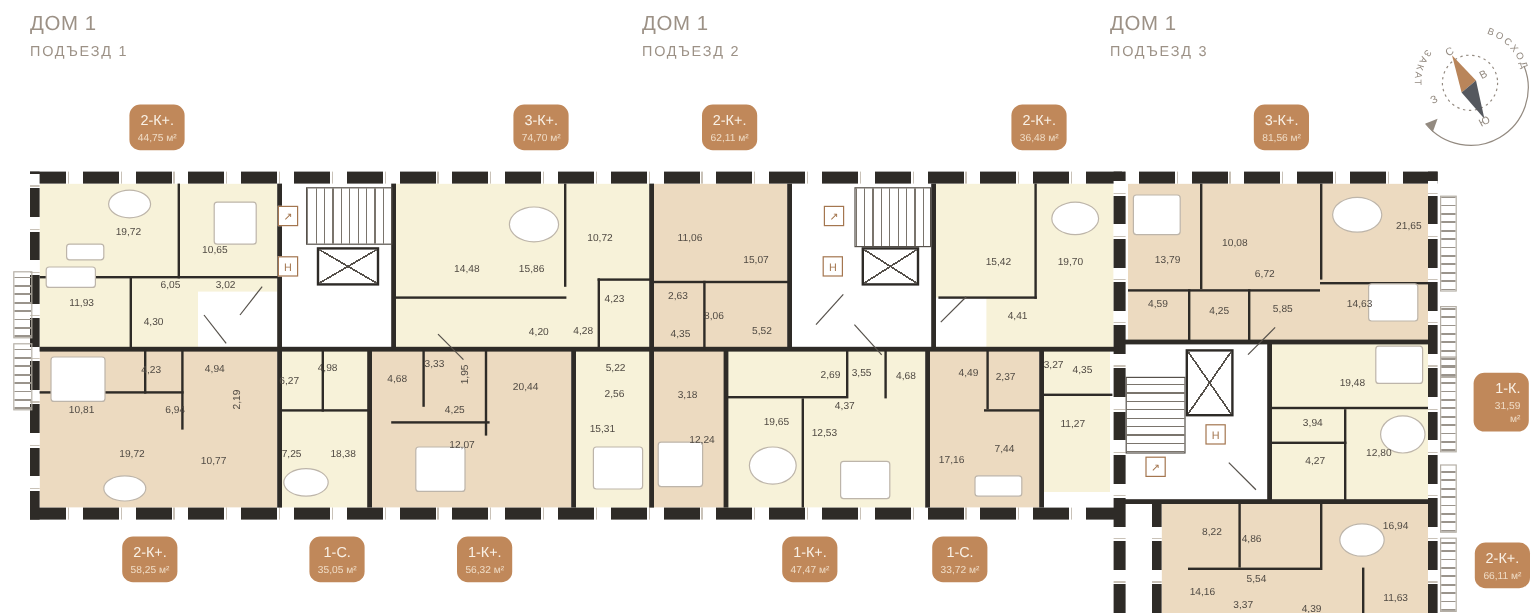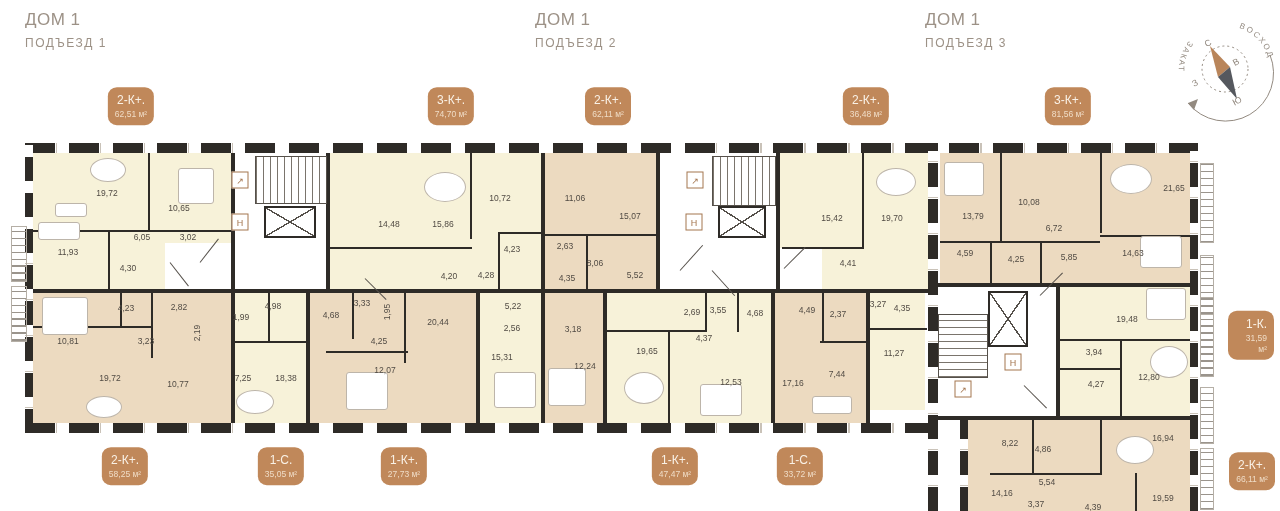--- a/index.html
+++ b/index.html
@@ -207,21 +207,21 @@
   <div class="f rnd" style="left:944px;top:162px;width:38px;height:32px;"></div>
   <div class="f ell" style="left:1110px;top:164px;width:40px;height:28px;"></div>
   <div class="f rnd" style="left:1140px;top:236px;width:40px;height:30px;"></div>
   <div class="f rnd" style="left:1146px;top:288px;width:38px;height:30px;"></div>
   <div class="f ell" style="left:1150px;top:346px;width:36px;height:30px;"></div>
   <div class="f ell" style="left:1116px;top:436px;width:36px;height:26px;"></div>
   <div class="f rnd" style="left:700px;top:384px;width:40px;height:30px;"></div>
   <div class="f rnd" style="left:812px;top:396px;width:38px;height:16px;"></div>
 <div class="badge" style="left: 131px; top: 106px;">
       <span class="bl">2-К+.</span>
-      <span class="ba">62,51 м²</span>
+      <span class="ba">44,75 м²</span>
     </div>
     <div class="badge" style="left: 451px; top: 106px;">
       <span class="bl">3-К+.</span>
       <span class="ba">74,70 м²</span>
     </div>
     <div class="badge" style="left: 608px; top: 106px;">
       <span class="bl">2-К+.</span>
       <span class="ba">62,11 м²</span>
     </div>
     <div class="badge" style="left: 866px; top: 106px;">
@@ -239,48 +239,48 @@
     <div class="badge" style="left: 125px; top: 466px;">
       <span class="bl">2-К+.</span>
       <span class="ba">58,25 м²</span>
     </div>
     <div class="badge" style="left: 281px; top: 466px;">
       <span class="bl">1-С.</span>
       <span class="ba">35,05 м²</span>
     </div>
     <div class="badge" style="left: 404px; top: 466px;">
       <span class="bl">1-К+.</span>
-      <span class="ba">27,73 м²</span>
+      <span class="ba">56,32 м²</span>
     </div>
     <div class="badge" style="left: 675px; top: 466px;">
       <span class="bl">1-К+.</span>
       <span class="ba">47,47 м²</span>
     </div>
     <div class="badge" style="left: 800px; top: 466px;">
       <span class="bl">1-С.</span>
       <span class="ba">33,72 м²</span>
     </div>
     <div class="badge" style="left: 1252px; top: 471px;">
       <span class="bl">2-К+.</span>
       <span class="ba">66,11 м²</span>
     </div>
     <span class="room" style="left: 107px; top: 193px;">19,72</span>
     <span class="room" style="left: 179px; top: 208px;">10,65</span>
     <span class="room" style="left: 68px; top: 252px;">11,93</span>
     <span class="room" style="left: 142px; top: 237px;">6,05</span>
     <span class="room" style="left: 188px; top: 237px;">3,02</span>
     <span class="room" style="left: 128px; top: 268px;">4,30</span>
     <span class="room" style="left: 126px; top: 308px;">4,23</span>
-    <span class="room" style="left: 179px; top: 307px;">2,82</span>
+    <span class="room" style="left: 179px; top: 307px;">4,94</span>
     <span class="room vert" style="left: 197px; top: 333px;">2,19</span>
     <span class="room" style="left: 68px; top: 341px;">10,81</span>
-    <span class="room" style="left: 146px; top: 341px;">3,23</span>
+    <span class="room" style="left: 146px; top: 341px;">6,94</span>
     <span class="room" style="left: 110px; top: 378px;">19,72</span>
     <span class="room" style="left: 178px; top: 384px;">10,77</span>
-    <span class="room" style="left: 241px; top: 317px;">1,99</span>
+    <span class="room" style="left: 241px; top: 317px;">6,27</span>
     <span class="room" style="left: 273px; top: 306px;">4,98</span>
     <span class="room" style="left: 243px; top: 378px;">7,25</span>
     <span class="room" style="left: 286px; top: 378px;">18,38</span>
     <span class="room" style="left: 389px; top: 224px;">14,48</span>
     <span class="room" style="left: 443px; top: 224px;">15,86</span>
     <span class="room" style="left: 500px; top: 198px;">10,72</span>
     <span class="room" style="left: 512px; top: 249px;">4,23</span>
     <span class="room" style="left: 449px; top: 276px;">4,20</span>
     <span class="room" style="left: 486px; top: 275px;">4,28</span>
     <span class="room" style="left: 362px; top: 303px;">3,33</span>
@@ -305,21 +305,21 @@
     <span class="room" style="left: 848px; top: 263px;">4,41</span>
     <span class="room" style="left: 692px; top: 312px;">2,69</span>
     <span class="room" style="left: 718px; top: 310px;">3,55</span>
     <span class="room" style="left: 755px; top: 313px;">4,68</span>
     <span class="room" style="left: 807px; top: 310px;">4,49</span>
     <span class="room" style="left: 838px; top: 314px;">2,37</span>
     <span class="room" style="left: 878px; top: 304px;">3,27</span>
     <span class="room" style="left: 902px; top: 308px;">4,35</span>
     <span class="room" style="left: 704px; top: 338px;">4,37</span>
     <span class="room" style="left: 647px; top: 351px;">19,65</span>
-    <span class="room" style="left: 687px; top: 382px; margin-left: 44px;">12,53</span>
+    <span class="room" style="left: 687px; top: 360px;">12,53</span>
     <span class="room" style="left: 793px; top: 383px;">17,16</span>
     <span class="room" style="left: 837px; top: 374px;">7,44</span>
     <span class="room" style="left: 894px; top: 353px;">11,27</span>
     <span class="room" style="left: 973px; top: 216px;">13,79</span>
     <span class="room" style="left: 1029px; top: 202px;">10,08</span>
     <span class="room" style="left: 1174px; top: 188px;">21,65</span>
     <span class="room" style="left: 1054px; top: 228px;">6,72</span>
     <span class="room" style="left: 965px; top: 253px;">4,59</span>
     <span class="room" style="left: 1016px; top: 259px;">4,25</span>
     <span class="room" style="left: 1069px; top: 257px;">5,85</span>
@@ -327,21 +327,21 @@
     <span class="room" style="left: 1127px; top: 319px;">19,48</span>
     <span class="room" style="left: 1094px; top: 352px;">3,94</span>
     <span class="room" style="left: 1096px; top: 384px;">4,27</span>
     <span class="room" style="left: 1149px; top: 377px;">12,80</span>
     <span class="room" style="left: 1010px; top: 443px;">8,22</span>
     <span class="room" style="left: 1043px; top: 449px;">4,86</span>
     <span class="room" style="left: 1163px; top: 438px;">16,94</span>
     <span class="room" style="left: 1047px; top: 482px;">5,54</span>
     <span class="room" style="left: 1002px; top: 493px;">14,16</span>
     <span class="room" style="left: 1036px; top: 504px;">3,37</span>
-    <span class="room" style="left: 1163px; top: 498px;">19,59</span>
+    <span class="room" style="left: 1163px; top: 498px;">11,63</span>
     <span class="room" style="left: 1093px; top: 507px;">4,39</span>
     <div class="iconbox" style="left: 240px; top: 180px;">↗</div>
     <div class="iconbox" style="left: 240px; top: 222px;">Н</div>
     <div class="iconbox" style="left: 695px; top: 180px;">↗</div>
     <div class="iconbox" style="left: 694px; top: 222px;">Н</div>
     <div class="iconbox" style="left: 963px; top: 389px;">↗</div>
     <div class="iconbox" style="left: 1013px; top: 362px;">Н</div>
   </div>
 
 </body></html>

